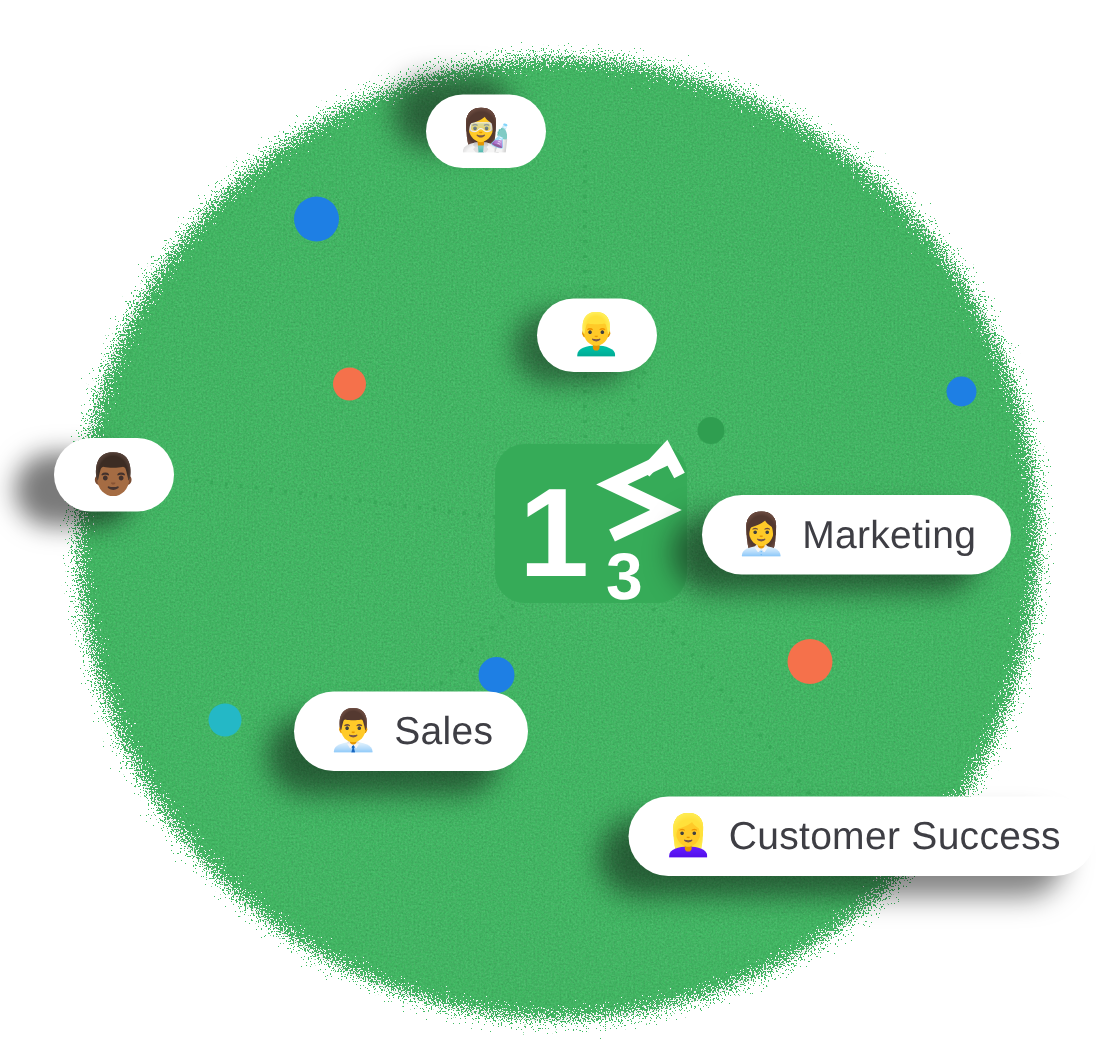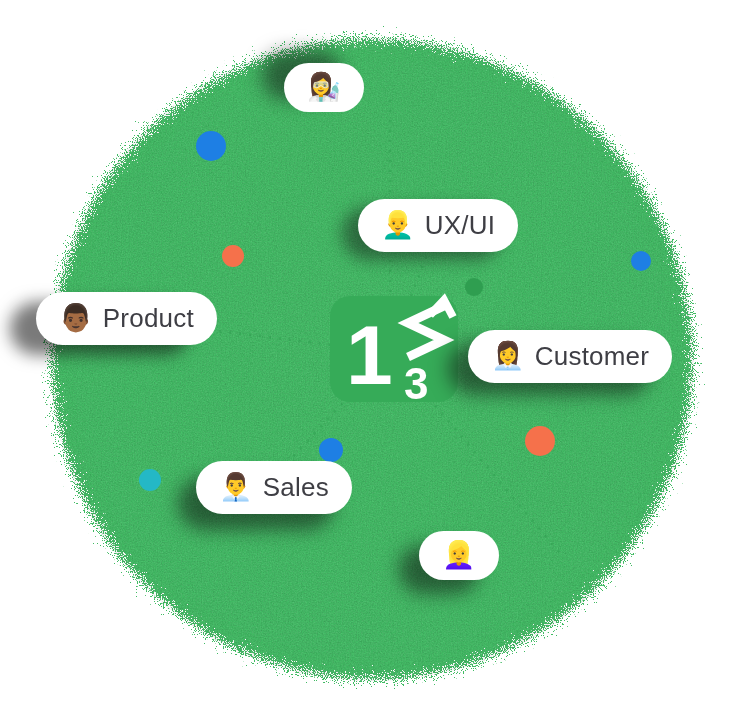--- a/index.html
+++ b/index.html
@@ -117,35 +117,34 @@
       <text x="74" y="103" font-size="44" font-weight="700" fill="#ffffff" font-family="Liberation Sans, sans-serif">3</text>
     </g>
   </svg>
 
   <div class="pill pill-engineering">
     <span class="emoji">👩‍🔬</span>
   </div>
 
   <div class="pill pill-uxui">
     <span class="emoji">👱‍♂️</span>
-    <span>UX/UI</span>
   </div>
 
   <div class="pill pill-product">
     <span class="emoji">👨🏾</span>
-    <span>Product</span>
   </div>
 
   <div class="pill pill-marketing">
     <span class="emoji">👩‍💼</span>
-    <span>Customer</span>
+    <span>Marketing</span>
   </div>
 
   <div class="pill pill-sales">
     <span class="emoji">👨‍💼</span>
     <span>Sales</span>
   </div>
 
   <div class="pill pill-cs">
     <span class="emoji">👱‍♀️</span>
+    <span>Customer Success</span>
   </div>
 
 </div>
 
 </body></html>

